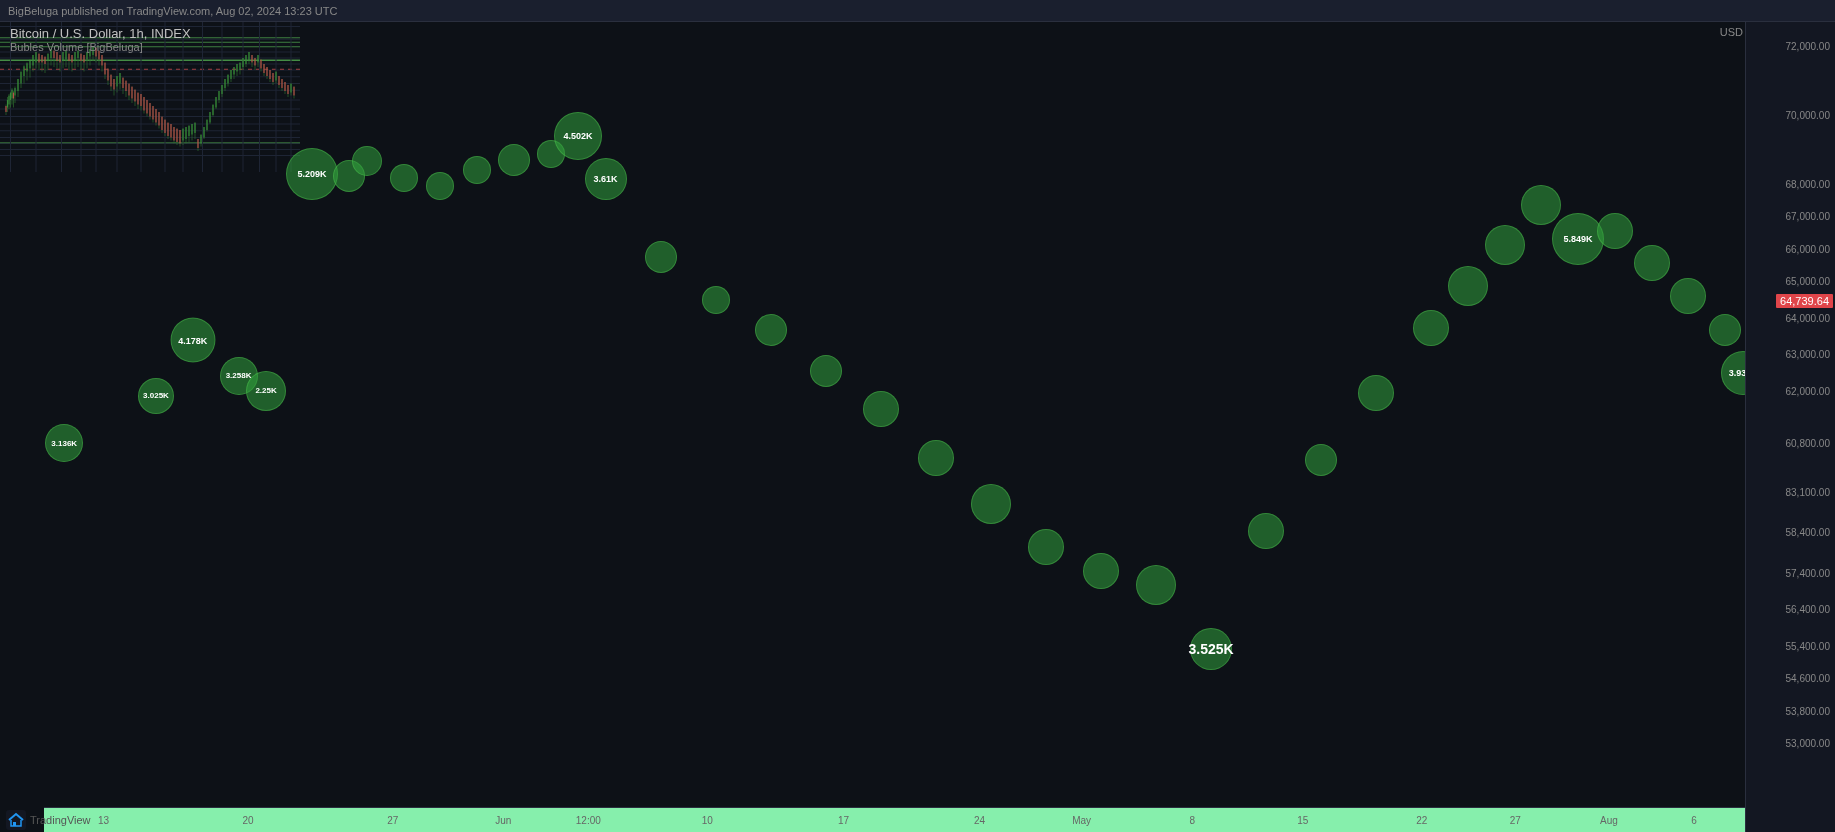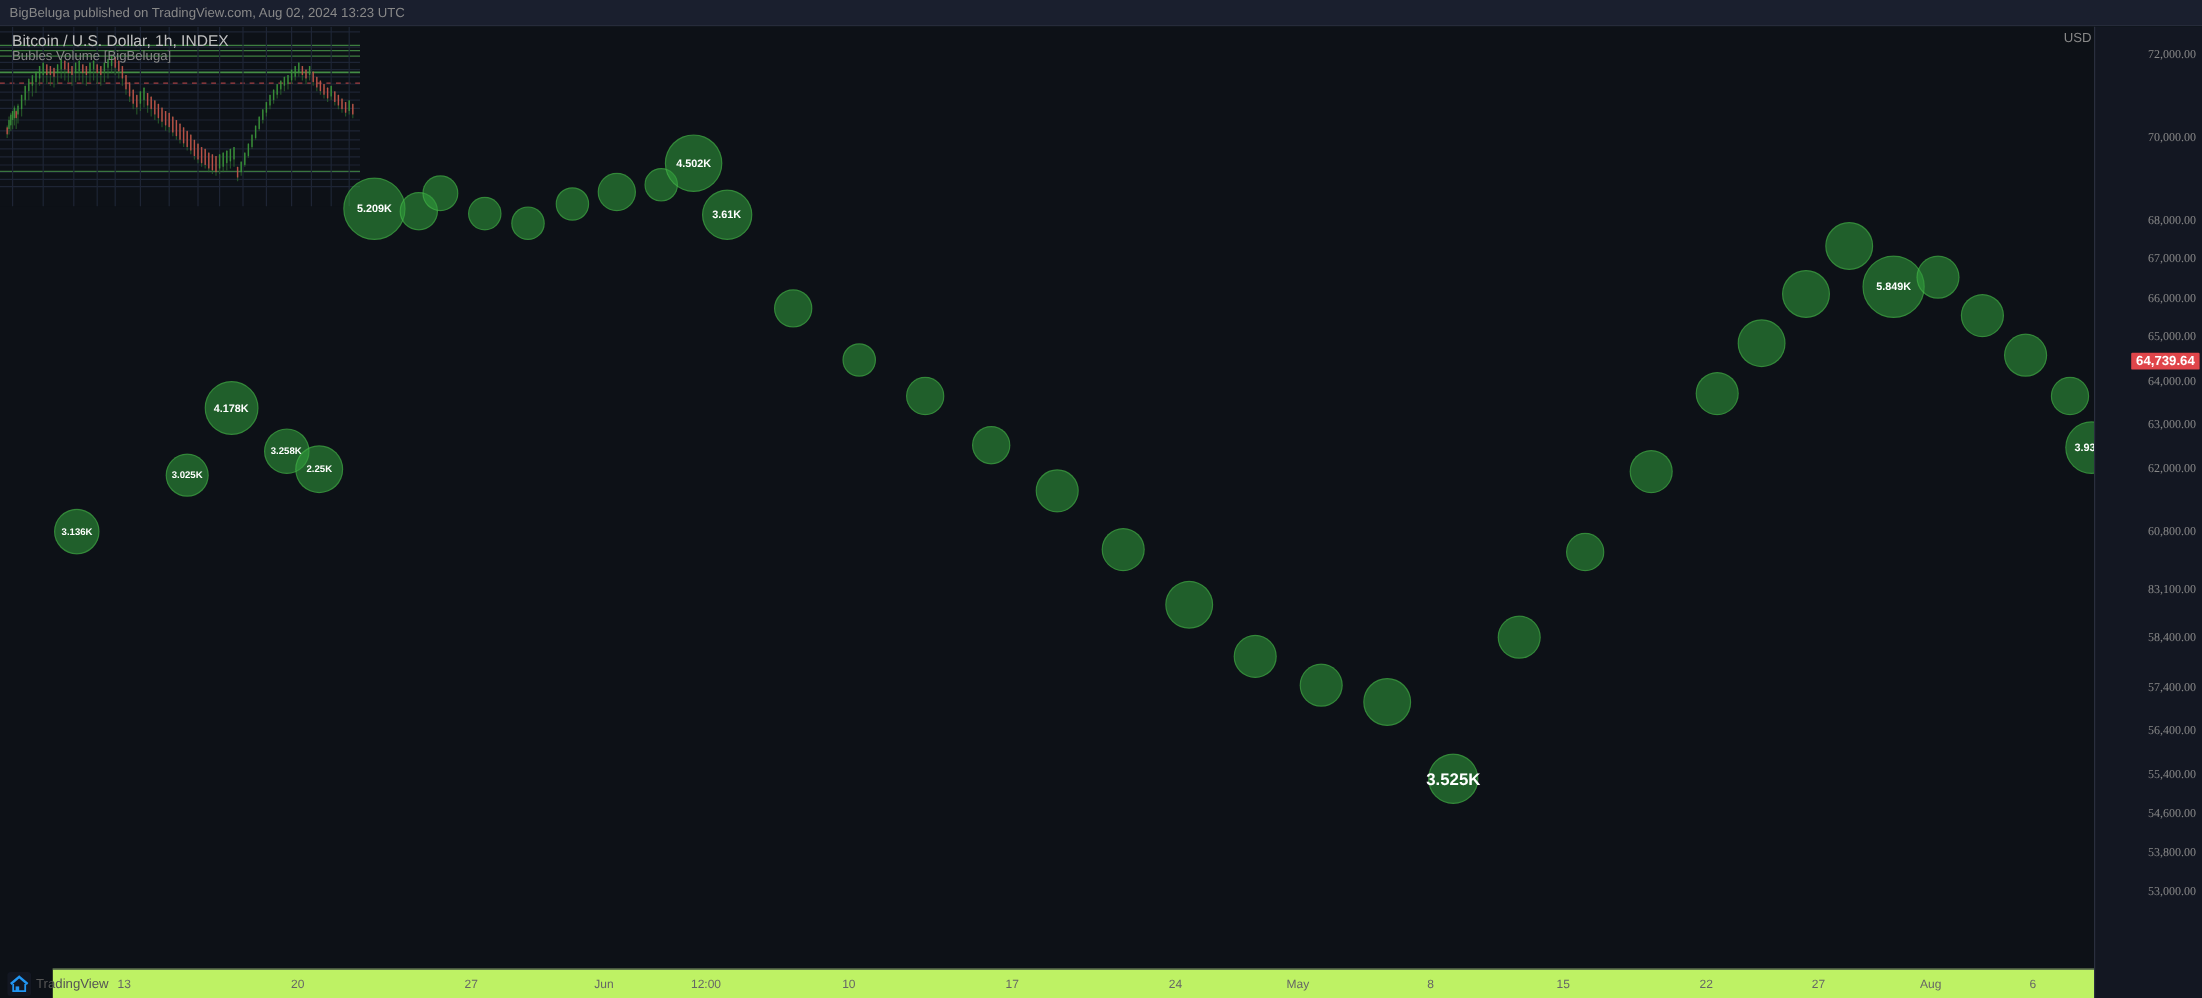--- a/index.html
+++ b/index.html
@@ -61,21 +61,20 @@
       z-index: 5;
     }
 
     .price-label {
       position: absolute;
       right: 5px;
       font-size: 10px;
       color: #888;
       transform: translateY(-50%);
       white-space: nowrap;
-      font-family: Liberation Serif, serif;
     }
 
     .price-label-current {
       position: absolute;
       right: 2px;
       font-size: 11px;
       color: #fff;
       background: #e0454a;
       padding: 1px 4px;
       transform: translateY(-50%);
@@ -84,21 +83,21 @@
       border-radius: 1px;
     }
 
     
     #time-axis {
       position: absolute;
       bottom: 0;
       left: 0;
       right: 90px;
       height: 25px;
-      background: #bef264;
+      background: #86efac;
       border-top: 1px solid #2a2f3e;
       display: flex;
       align-items: center;
       margin-left: 44px;
     }
 
     .time-label {
       position: absolute;
       font-size: 10px;
       color: #666;
@@ -496,21 +495,21 @@
   <div class="bubble" style="left:94%;top:calc(40% - 16px);width:32px;height:32px;"></div>
   <div class="bubble" style="left:95%;top:calc(46% - 22px);width:44px;height:44px;font-size:9px;">3.932K</div>
 
   <div id="price-axis">
     <span class="price-label" style="top:3%;">72,000.00</span>
     <span class="price-label" style="top:11.5%;">70,000.00</span>
     <span class="price-label" style="top:20%;">68,000.00</span>
     <span class="price-label" style="top:24%;padding-left:13px;">67,000.00</span>
     <span class="price-label" style="top:28%;">66,000.00</span>
     <span class="price-label" style="top:32%;">65,000.00</span>
-    <span class="price-label-current" style="top:34.5%;font-weight:bold;">64,739.64</span>
+    <span class="price-label-current" style="top:34.5%;">64,739.64</span>
     <span class="price-label" style="top:36.5%;">64,000.00</span>
     <span class="price-label" style="top:41%;">63,000.00</span>
     <span class="price-label" style="top:45.5%;">62,000.00</span>
     <span class="price-label" style="top:52%;">60,800.00</span>
     <span class="price-label" style="top:58%;">83,100.00</span>
     <span class="price-label" style="top:63%;">58,400.00</span>
     <span class="price-label" style="top:68%;">57,400.00</span>
     <span class="price-label" style="top:72.5%;">56,400.00</span>
     <span class="price-label" style="top:77%;margin-left:47px;">55,400.00</span>
     <span class="price-label" style="top:81%;">54,600.00</span>

